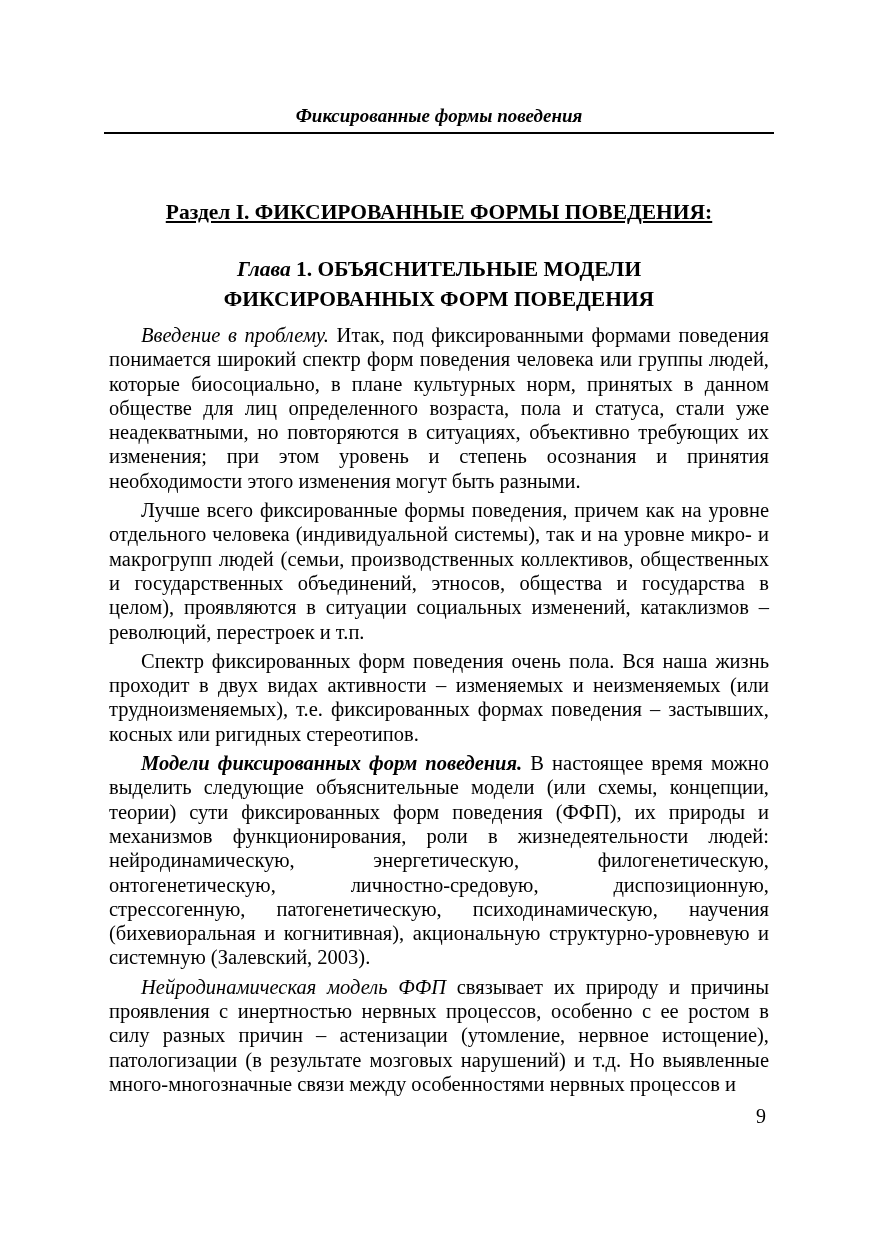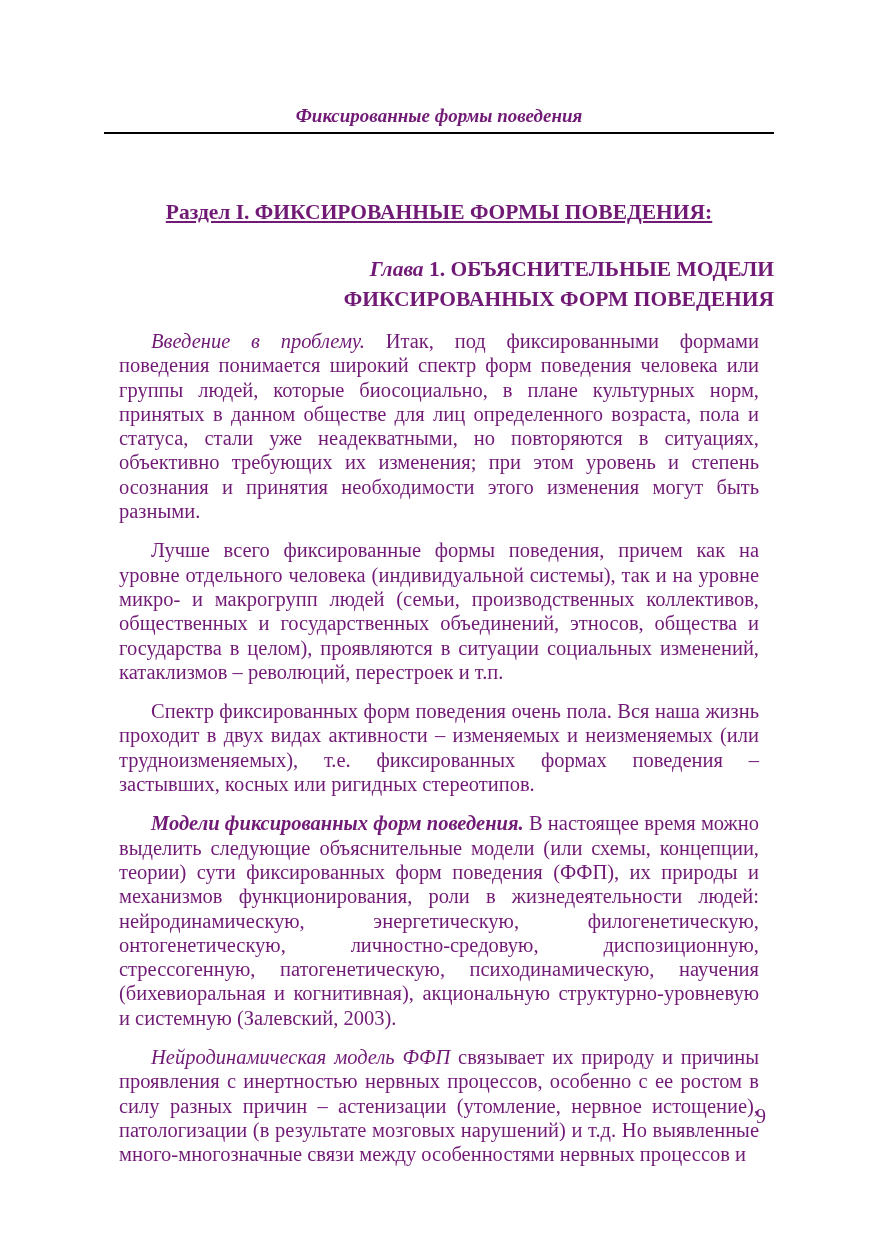--- a/index.html
+++ b/index.html
@@ -5,21 +5,21 @@
   html, body {
     margin: 0;
     padding: 0;
     background: #ffffff;
   }
   .page {
     position: relative;
     width: 876px;
     height: 1240px;
     background: #ffffff;
-    color: #701a75;
+    color: #000000;
     font-family: "Liberation Serif", "DejaVu Serif", serif;
     overflow: hidden;
   }
   .content {
     position: absolute;
     left: 104px;
     top: 0;
     width: 670px;
   }
   .running-head-wrap {
@@ -37,37 +37,37 @@
   .section-title {
     margin: 63px 0 0 0;
     text-align: center;
     font-size: 21.5px;
     font-weight: bold;
     line-height: 30px;
     text-decoration: underline;
   }
   .chapter-title {
     margin: 27px 0 0 0;
-    text-align: right;
+    text-align: center;
     font-size: 21.5px;
     font-weight: bold;
     line-height: 30px;
   }
   .chapter-title .italic-prefix {
     font-style: italic;
   }
   .body-text {
     margin-top: 9px;
     font-size: 20.5px;
     line-height: 24.3px;
     text-align: justify;
     hyphens: auto;
   }
   .body-text p {
-    margin: 15px;
+    margin: 5px;
     text-indent: 32px;
   }
   .seg-normal { font-style: normal; font-weight: normal; }
   .seg-italic { font-style: italic; font-weight: normal; }
   .seg-bold-italic { font-style: italic; font-weight: bold; }
   .page-number {
     position: absolute;
     left: 104px;
     top: 1104px;
     width: 670px;

